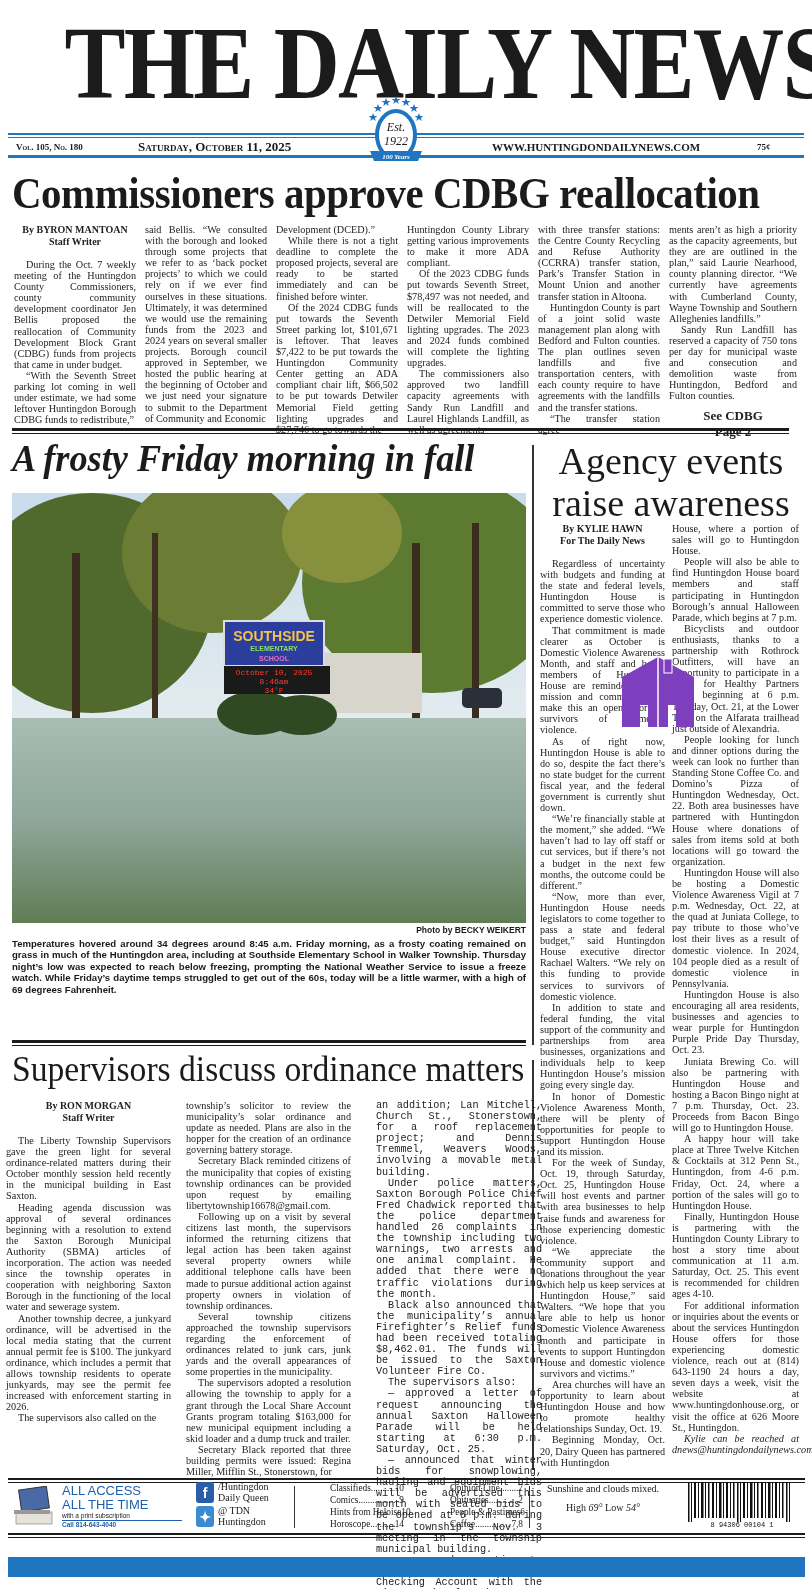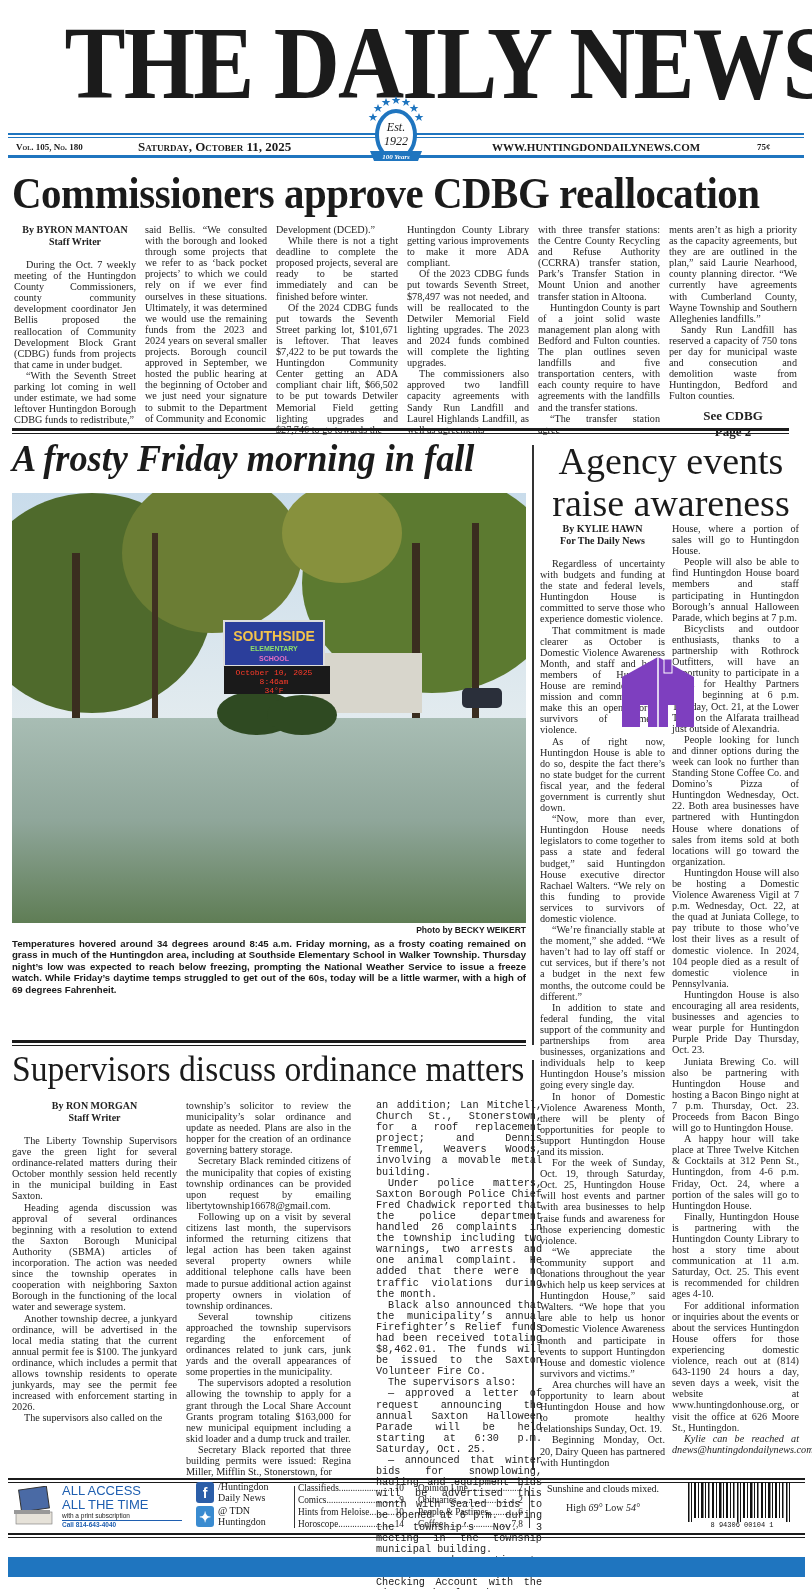--- a/index.html
+++ b/index.html
@@ -51,21 +51,21 @@
   .ad-text { position: absolute; left: 54px; top: 2px; width: 120px; text-align: left; font-family: "Liberation Sans", sans-serif; color: #1f5fb0; }
   .ad-l1 { font-size: 13px; line-height: 14px; }
   .ad-l2 { font-size: 6.5px; color: #1a1a1a; }
   .ad-l3 { font-size: 6.5px; font-weight: bold; border-top: 1px solid #1f5fb0; margin-top: 1px; }
   .social { position: absolute; left: 188px; top: 0; width: 94px; }
   .soc-row { display: flex; align-items: flex-start; height: 24px; }
   .soc-ico { width: 18px; height: 21px; border-radius: 3px; margin-right: 4px; flex-shrink: 0; display: flex; align-items: center; justify-content: center; color: #fff; font-family: "Liberation Sans", sans-serif; font-weight: bold; font-size: 14px; }
   .soc-txt { font-size: 10px; line-height: 10.5px; }
   .index { position: absolute; top: 0; font-size: 9.3px; line-height: 12px; }
   .index .row { display: flex; }
-  .index .lbl { white-space: nowrap; }
+  .index .lbl { white-space: nowrap; margin-left: 32px; }
   .index .dots { flex: 1; overflow: hidden; white-space: nowrap; }
   .index .dots::after { content: "..................................................."; }
   .index .pg { white-space: nowrap; }
   .weather { position: absolute; left: 530px; top: 0; width: 130px; text-align: center; font-size: 10px; line-height: 13px; }
   .barcode { position: absolute; left: 674px; top: 0; width: 120px; height: 46px; }
   .vsep { position: absolute; width: 1px; background: #333; top: 4px; height: 42px; }
 </style>
 </head>
 <body>
 
@@ -182,22 +182,22 @@
 <div class="vrule" style="left:532px;top:445px;height:600px;"></div>
 <div class="vrule" style="left:532px;top:1060px;height:410px;"></div>
 
 <h2 class="headline h-agency">Agency events raise awareness</h2>
 <article>
   <div class="col" style="left:540px;top:523px;width:125px;">
     <div class="byline"><span>By KYLIE HAWN</span><br><span>For The Daily News</span></div>
     <p>Regardless of uncertainty with budgets and funding at the state and federal levels, Huntingdon House is committed to serve those who experience domestic violence.</p>
     <p style="margin-right:0">That commitment is made clearer as October is Domestic Violence Awareness Month, and staff and board members of Huntingdon House are reminded of the mission and commitment to make this an open door for survivors of domestic violence.</p>
     <p>As of right now, Huntingdon House is able to do so, despite the fact there’s no state budget for the current fiscal year, and the federal government is currently shut down.</p>
+    <p>“We’re financially stable at the moment,” she added. “We haven’t had to lay off staff or cut services, but if there’s not a budget in the next few months, the outcome could be different.”</p>
     <p>“Now, more than ever, Huntingdon House needs legislators to come together to pass a state and federal budget,” said Huntingdon House executive director Rachael Walters. “We rely on this funding to provide services to survivors of domestic violence.</p>
-    <p>“We’re financially stable at the moment,” she added. “We haven’t had to lay off staff or cut services, but if there’s not a budget in the next few months, the outcome could be different.”</p>
     <p>In addition to state and federal funding, the vital support of the community and partnerships from area businesses, organizations and individuals help to keep Huntingdon House’s mission going every single day.</p>
     <p>In honor of Domestic Violence Awareness Month, there will be plenty of opportunities for people to support Huntingdon House and its mission.</p>
     <p>For the week of Sunday, Oct. 19, through Saturday, Oct. 25, Huntingdon House will host events and partner with area businesses to help raise funds and awareness for those experiencing domestic violence.</p>
     <p>“We appreciate the community support and donations throughout the year which help us keep services at Huntingdon House,” said Walters. “We hope that you are able to help us honor Domestic Violence Awareness month and participate in events to support Huntingdon House and domestic violence survivors and victims.”</p>
     <p>Area churches will have an opportunity to learn about Huntingdon House and how to promote healthy relationships Sunday, Oct. 19.</p>
     <p>Beginning Monday, Oct. 20, Dairy Queen has partnered with Huntingdon</p>
   </div>
   <div class="col" style="left:672px;top:523px;width:127px;">
     <p style="text-indent:0">House, where a portion of sales will go to Huntingdon House.</p>
     <p>People will also be able to find Huntingdon House board members and staff participating in Huntingdon Borough’s annual Halloween Parade, which begins at 7 p.m.</p>
@@ -215,21 +215,21 @@
 <svg class="house-icon" viewBox="0 0 76 76">
   <path d="M38 2 L74 22 L74 72 L56 72 L56 50 L48 50 L48 72 L28 72 L28 50 L20 50 L20 72 L2 72 L2 22 Z" fill="#7e3fbf"></path>
   <path d="M38 2 L38 72" stroke="#fff" stroke-width="1.5"></path>
   <rect x="44" y="4" width="8" height="14" fill="#7e3fbf" stroke="#fff" stroke-width="1"></rect>
 </svg>
 
 <div class="rule-double" style="left:12px;top:1040px;width:514px;"></div>
 
 <h2 class="headline h-super">Supervisors discuss ordinance matters</h2>
 <article>
-  <div class="col" style="left:12px;top:1100px;width:165px;">
+  <div class="col" style="left:6px;top:1100px;width:165px;">
     <div class="byline"><span>By RON MORGAN</span><br><span>Staff Writer</span></div>
     <p>The Liberty Township Supervisors gave the green light for several ordinance-related matters during their October monthly session held recently in the municipal building in East Saxton.</p>
     <p>Heading agenda discussion was approval of several ordinances beginning with a resolution to extend the Saxton Borough Municipal Authority (SBMA) articles of incorporation. The action was needed since the township operates in cooperation with neighboring Saxton Borough in the functioning of the local water and sewerage system.</p>
     <p>Another township decree, a junkyard ordinance, will be advertised in the local media stating that the current annual permit fee is $100. The junkyard ordinance, which includes a permit that allows township residents to operate junkyards, may see the permit fee increased with enforcement starting in 2026.</p>
     <p>The supervisors also called on the</p>
   </div>
   <div class="col" style="left:186px;top:1100px;width:165px;">
     <p style="text-indent:0">township’s solicitor to review the municipality’s solar ordinance and update as needed. Plans are also in the hopper for the creation of an ordinance governing battery storage.</p>
     <p>Secretary Black reminded citizens of the municipality that copies of existing township ordinances can be provided upon request by emailing libertytownship16678@gmail.com.</p>
     <p>Following up on a visit by several citizens last month, the supervisors informed the returning citizens that legal action has been taken against several property owners while additional telephone calls have been made to pursue additional action against property owners in violation of township ordinances.</p>
@@ -258,21 +258,21 @@
   </svg>
   <div class="ad-text">
     <div class="ad-l1">ALL ACCESS</div>
     <div class="ad-l1">ALL THE TIME</div>
     <div class="ad-l2">with a print subscription</div>
     <div class="ad-l3">Call 814-643-4040</div>
   </div>
   <div class="social">
     <div class="soc-row">
       <span class="soc-ico" style="background:#2b5ea8;">f</span>
-      <span class="soc-txt">/Huntingdon Daily News</span>
+      <span class="soc-txt">/Huntingdon Daily Queen</span>
     </div>
     <div class="soc-row">
       <span class="soc-ico" style="background:#3a8bd0;">✦</span>
       <span class="soc-txt">@ TDN Huntingdon</span>
     </div>
   </div>
   <div class="vsep" style="left:286px;"></div>
   <div class="index" style="left:290px;width:106px;">
     <div class="row">
         <span class="lbl">Classifieds</span>

